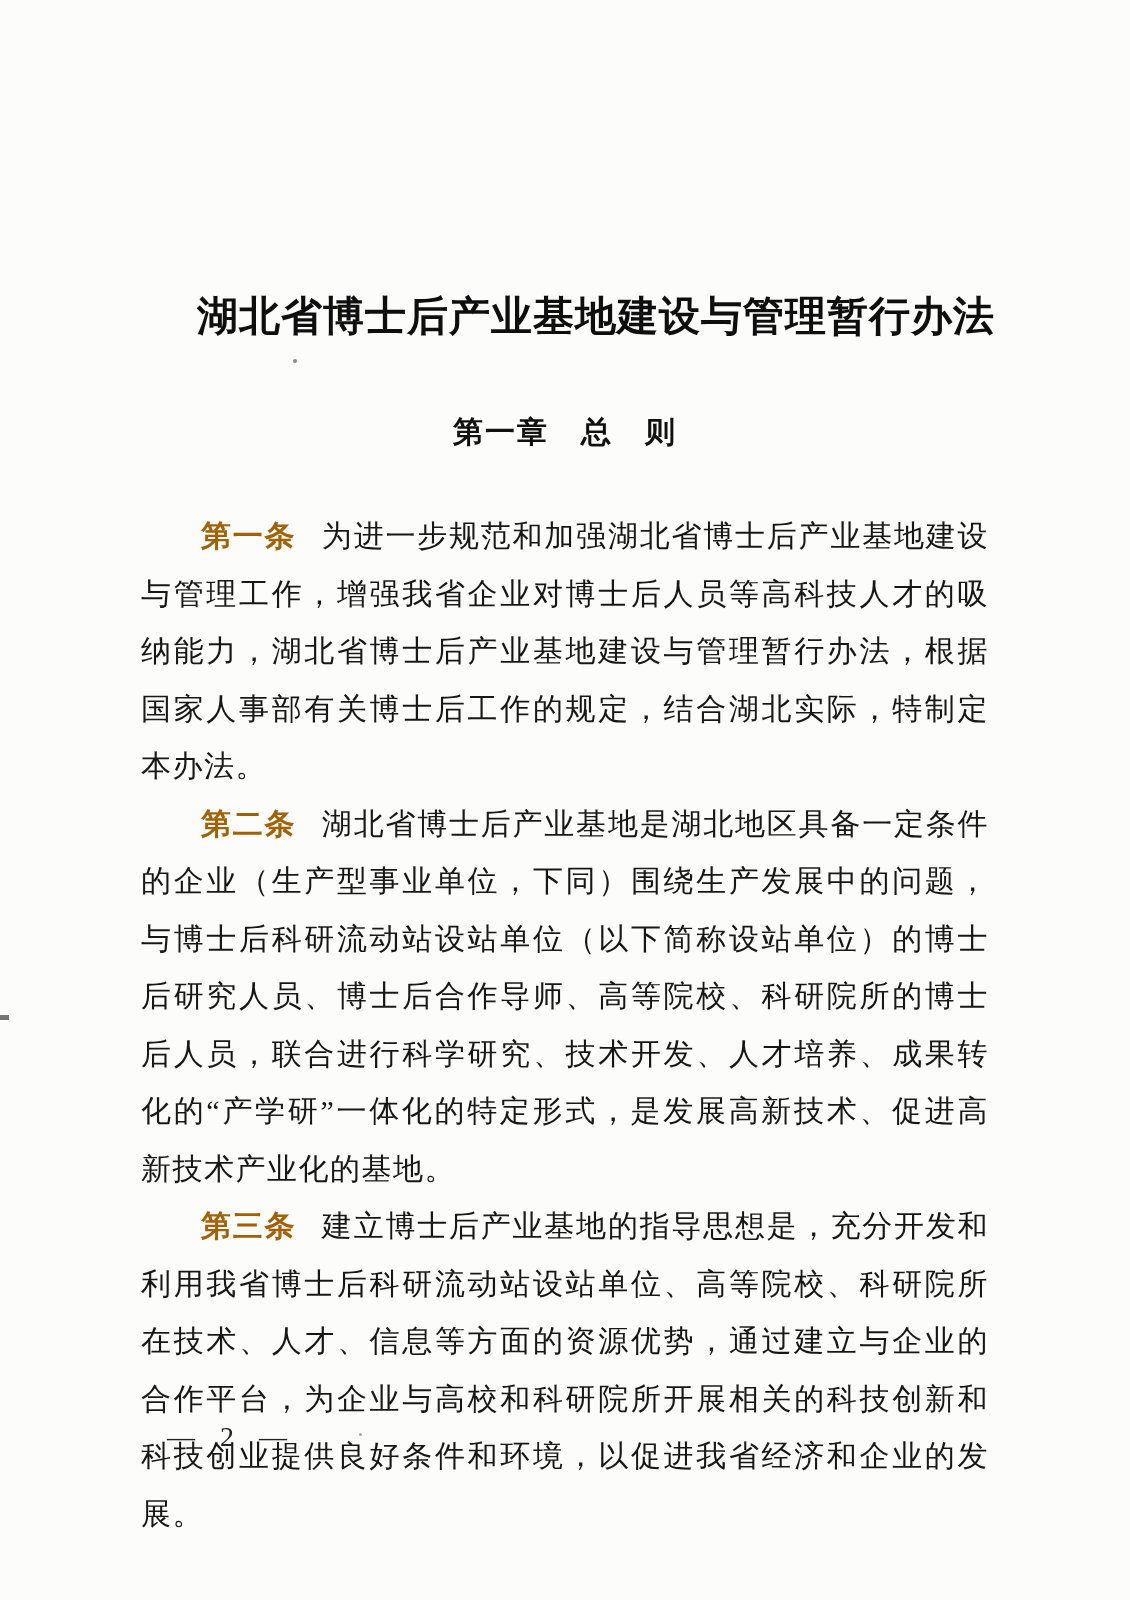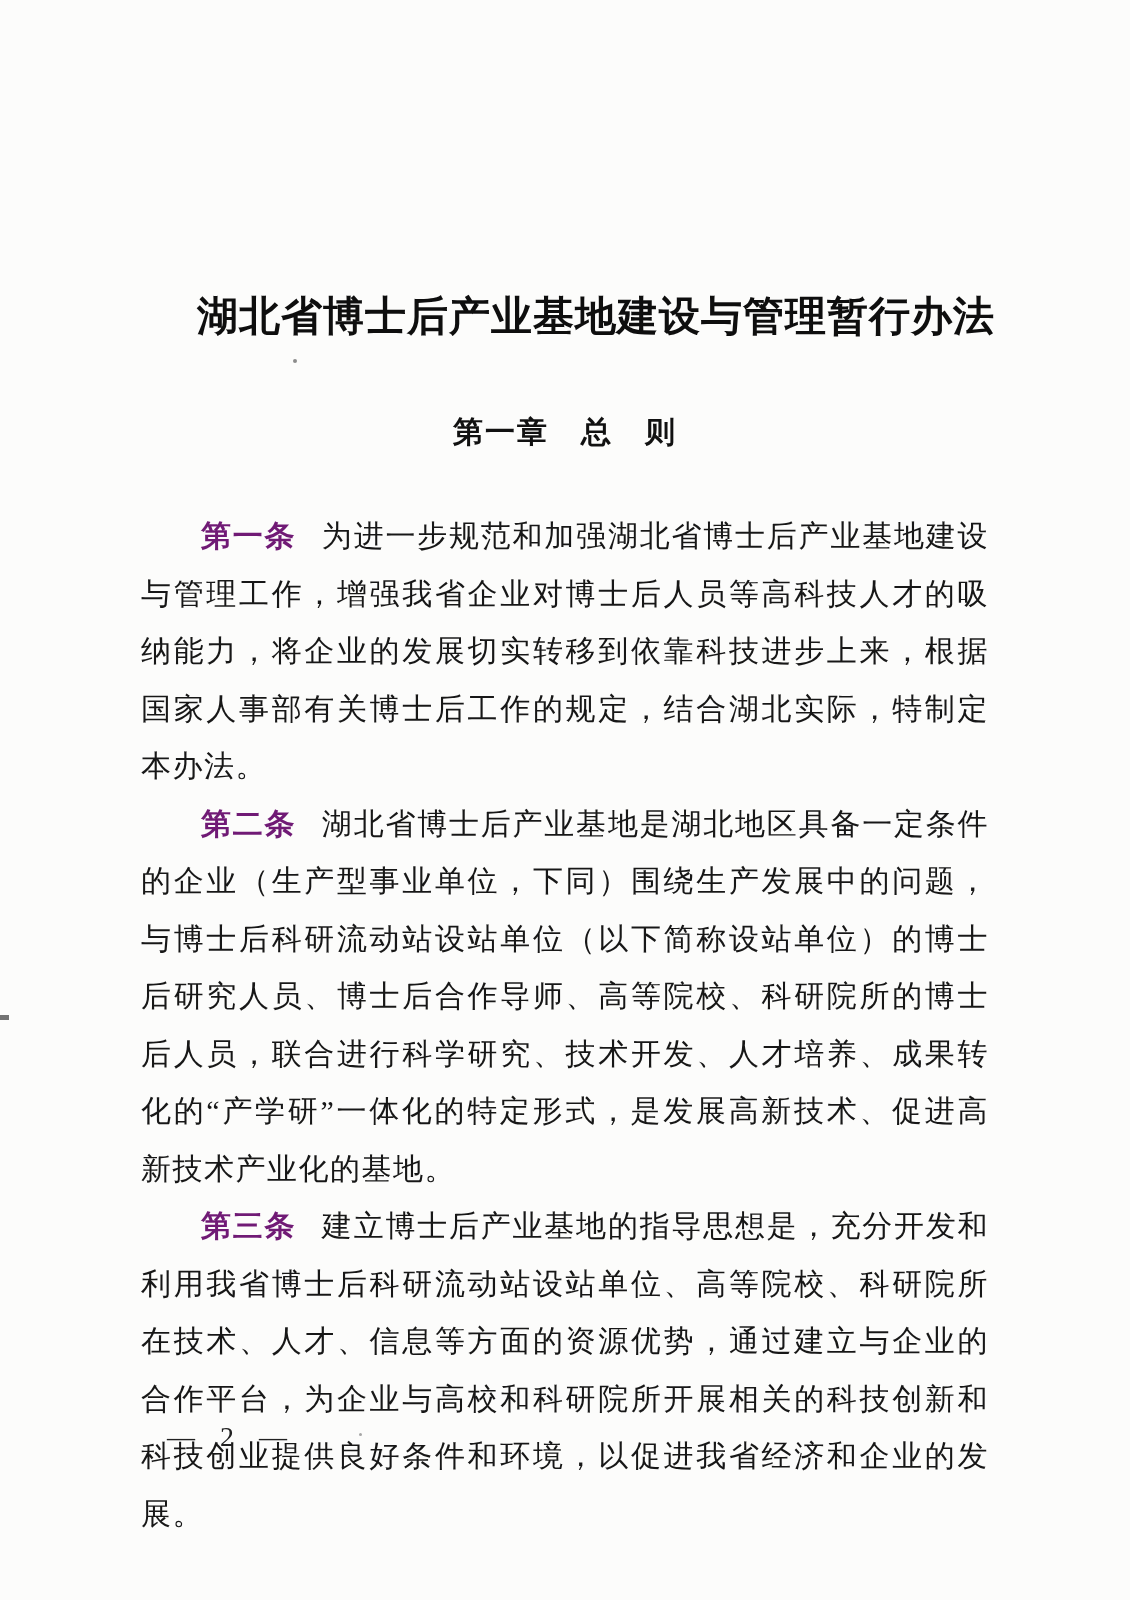--- a/index.html
+++ b/index.html
@@ -56,21 +56,21 @@
     line-height: 57.5px;
     letter-spacing: 1.5px;
     text-indent: 2em;
     text-align: justify;
     text-justify: inter-ideograph;
     color: #171717;
   }
   .article-label {
     font-weight: bold;
     margin-right: 0.85em;
-    color: #701a75;
+    color: #a16207;
   }
   .page-footer {
     position: absolute;
     top: 1421px;
     left: 167px;
     font-size: 28px;
     letter-spacing: 9px;
     color: #222;
   }
   
@@ -108,21 +108,21 @@
 <body>
 
 <div class="page">
 
   <h1 class="doc-title">湖北省博士后产业基地建设与管理暂行办法</h1>
 
   <h2 class="chapter-heading">第一章　总　则</h2>
 
   <div class="body-text">
 
-    <p class="article"><span class="article-label">第一条</span><span>为进一步规范和加强湖北省博士后产业基地建设与管理工作，增强我省企业对博士后人员等高科技人才的吸纳能力，将企业的发展切实转移到依靠科技进步上来，根据国家人事部有关博士后工作的规定，结合湖北实际，特制定本办法。</span></p>
+    <p class="article"><span class="article-label">第一条</span><span>为进一步规范和加强湖北省博士后产业基地建设与管理工作，增强我省企业对博士后人员等高科技人才的吸纳能力，湖北省博士后产业基地建设与管理暂行办法，根据国家人事部有关博士后工作的规定，结合湖北实际，特制定本办法。</span></p>
 
     <p class="article"><span class="article-label">第二条</span><span>湖北省博士后产业基地是湖北地区具备一定条件的企业（生产型事业单位，下同）围绕生产发展中的问题，与博士后科研流动站设站单位（以下简称设站单位）的博士后研究人员、博士后合作导师、高等院校、科研院所的博士后人员，联合进行科学研究、技术开发、人才培养、成果转化的“产学研”一体化的特定形式，是发展高新技术、促进高新技术产业化的基地。</span></p>
 
     <p class="article"><span class="article-label">第三条</span><span>建立博士后产业基地的指导思想是，充分开发和利用我省博士后科研流动站设站单位、高等院校、科研院所在技术、人才、信息等方面的资源优势，通过建立与企业的合作平台，为企业与高校和科研院所开展相关的科技创新和科技创业提供良好条件和环境，以促进我省经济和企业的发展。</span></p>
 
   </div>
 
   <div class="page-footer">— 2 —</div>
 
   <div class="artifact-left-dash"></div>

